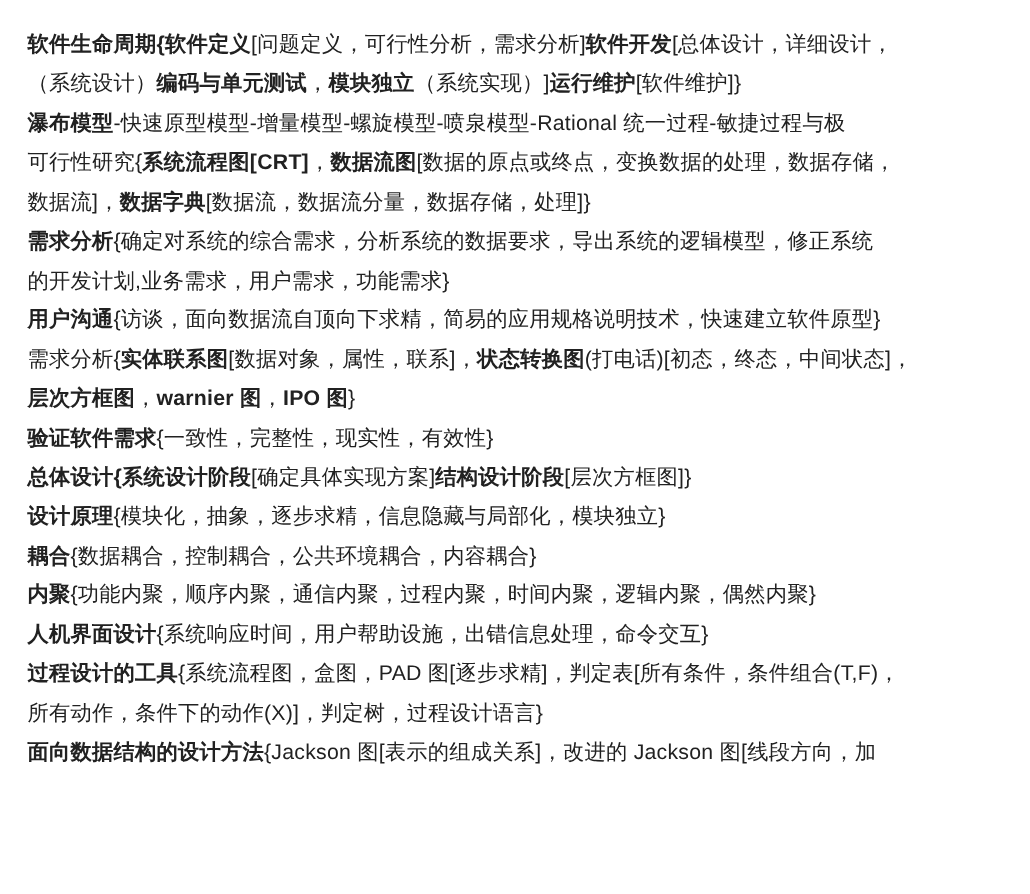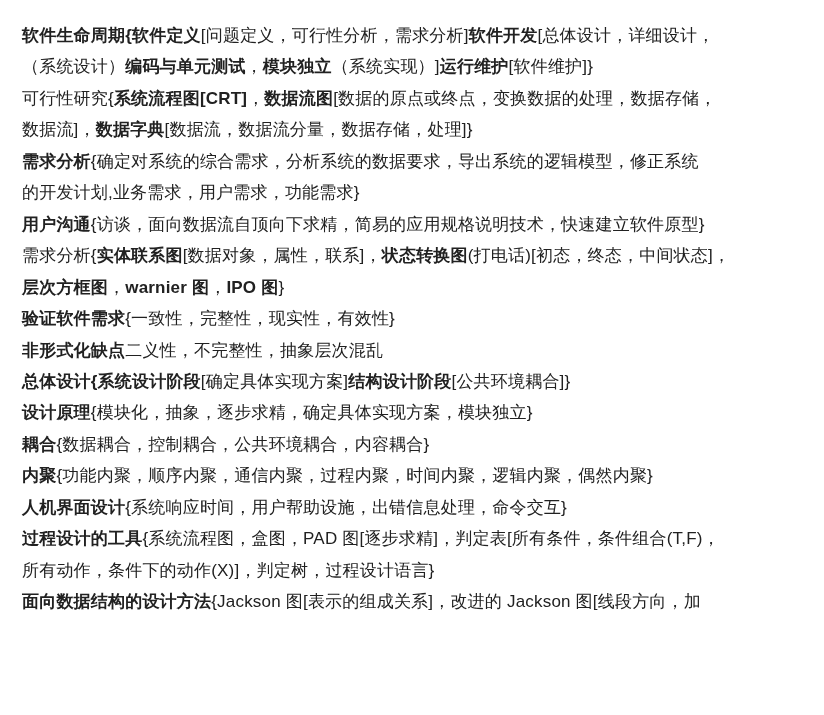--- a/index.html
+++ b/index.html
@@ -32,31 +32,31 @@
     font-weight: 400;
   }
 </style>
 </head>
 <body>
 
 <main class="page">
   <div class="doc" id="doc-body">
       <div class="line"><span class="seg-bold">软件生命周期{软件定义</span><span class="seg-regular">[问题定义，可行性分析，需求分析]</span><span class="seg-bold">软件开发</span><span class="seg-regular">[总体设计，详细设计，</span></div>
       <div class="line"><span class="seg-regular">（系统设计）</span><span class="seg-bold">编码与单元测试</span><span class="seg-regular">，</span><span class="seg-bold">模块独立</span><span class="seg-regular">（系统实现）]</span><span class="seg-bold">运行维护</span><span class="seg-regular">[软件维护]}</span></div>
+      <div class="line"><span class="seg-bold">瀑布模型</span><span class="seg-regular">-快速原型模型-增量模型-螺旋模型-喷泉模型-Rational 统一过程-敏捷过程与极</span></div>
       <div class="line"><span class="seg-regular">可行性研究{</span><span class="seg-bold">系统流程图[CRT]</span><span class="seg-regular">，</span><span class="seg-bold">数据流图</span><span class="seg-regular">[数据的原点或终点，变换数据的处理，数据存储，</span></div>
       <div class="line"><span class="seg-regular">数据流]，</span><span class="seg-bold">数据字典</span><span class="seg-regular">[数据流，数据流分量，数据存储，处理]}</span></div>
       <div class="line"><span class="seg-bold">需求分析</span><span class="seg-regular">{确定对系统的综合需求，分析系统的数据要求，导出系统的逻辑模型，修正系统</span></div>
       <div class="line"><span class="seg-regular">的开发计划,业务需求，用户需求，功能需求}</span></div>
       <div class="line"><span class="seg-bold">用户沟通</span><span class="seg-regular">{访谈，面向数据流自顶向下求精，简易的应用规格说明技术，快速建立软件原型}</span></div>
       <div class="line"><span class="seg-regular">需求分析{</span><span class="seg-bold">实体联系图</span><span class="seg-regular">[数据对象，属性，联系]，</span><span class="seg-bold">状态转换图</span><span class="seg-regular">(打电话)[初态，终态，中间状态]，</span></div>
       <div class="line"><span class="seg-bold">层次方框图</span><span class="seg-regular">，</span><span class="seg-bold">warnier 图</span><span class="seg-regular">，</span><span class="seg-bold">IPO 图</span><span class="seg-regular">}</span></div>
       <div class="line"><span class="seg-bold">验证软件需求</span><span class="seg-regular">{一致性，完整性，现实性，有效性}</span></div>
-      <div class="line"><span class="seg-bold">非形式化缺点</span><span class="seg-regular">二义性，不完整性，抽象层次混乱</span></div>
-      <div class="line"><span class="seg-bold">总体设计{系统设计阶段</span><span class="seg-regular">[确定具体实现方案]</span><span class="seg-bold">结构设计阶段</span><span class="seg-regular">[公共环境耦合]}</span></div>
-      <div class="line"><span class="seg-bold">设计原理</span><span class="seg-regular">{模块化，抽象，逐步求精，确定具体实现方案，模块独立}</span></div>
+      <div class="line"><span class="seg-bold">总体设计{系统设计阶段</span><span class="seg-regular">[确定具体实现方案]</span><span class="seg-bold">结构设计阶段</span><span class="seg-regular">[层次方框图]}</span></div>
+      <div class="line"><span class="seg-bold">设计原理</span><span class="seg-regular">{模块化，抽象，逐步求精，信息隐藏与局部化，模块独立}</span></div>
       <div class="line"><span class="seg-bold">耦合</span><span class="seg-regular">{数据耦合，控制耦合，公共环境耦合，内容耦合}</span></div>
       <div class="line"><span class="seg-bold">内聚</span><span class="seg-regular">{功能内聚，顺序内聚，通信内聚，过程内聚，时间内聚，逻辑内聚，偶然内聚}</span></div>
       <div class="line"><span class="seg-bold">人机界面设计</span><span class="seg-regular">{系统响应时间，用户帮助设施，出错信息处理，命令交互}</span></div>
       <div class="line"><span class="seg-bold">过程设计的工具</span><span class="seg-regular">{系统流程图，盒图，PAD 图[逐步求精]，判定表[所有条件，条件组合(T,F)，</span></div>
       <div class="line"><span class="seg-regular">所有动作，条件下的动作(X)]，判定树，过程设计语言}</span></div>
       <div class="line"><span class="seg-bold">面向数据结构的设计方法</span><span class="seg-regular">{Jackson 图[表示的组成关系]，改进的 Jackson 图[线段方向，加</span></div>
     </div>
 </main>
 
 </body></html>

